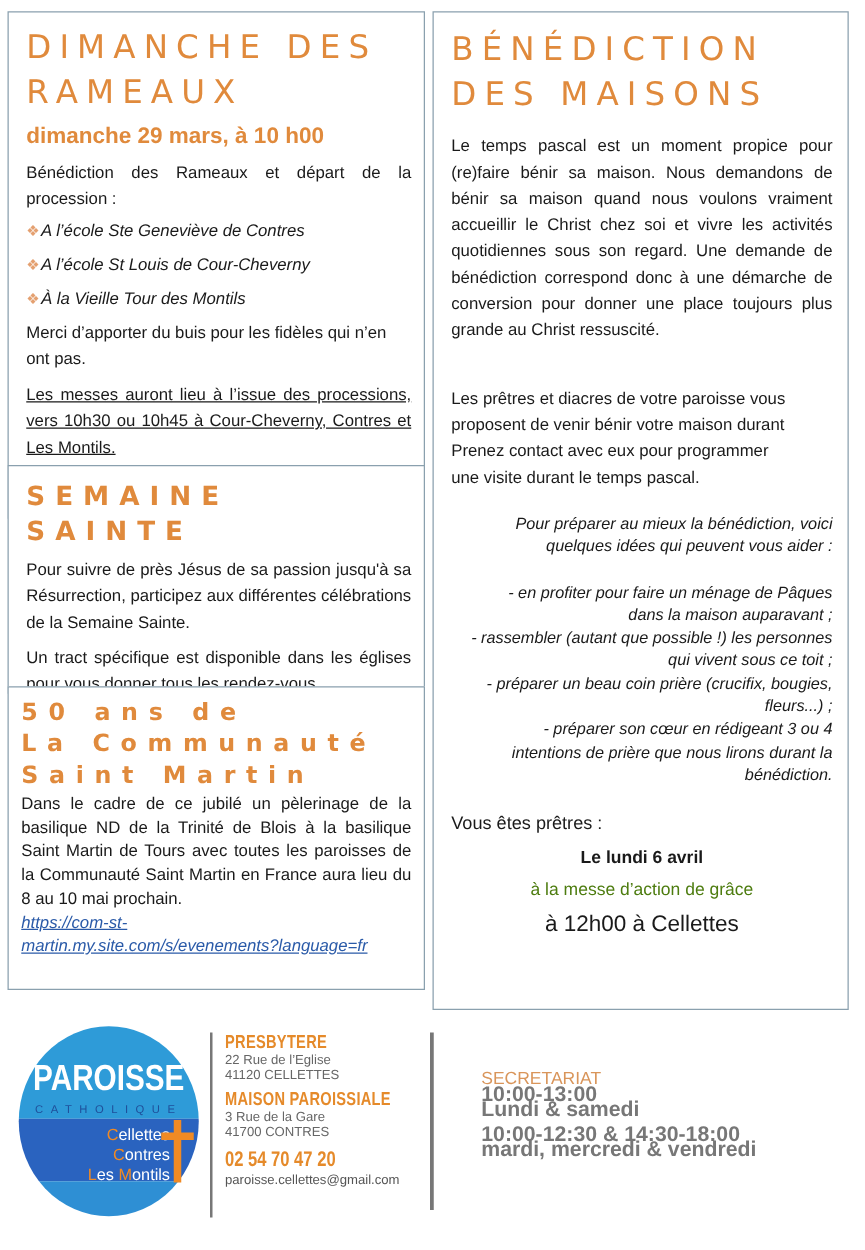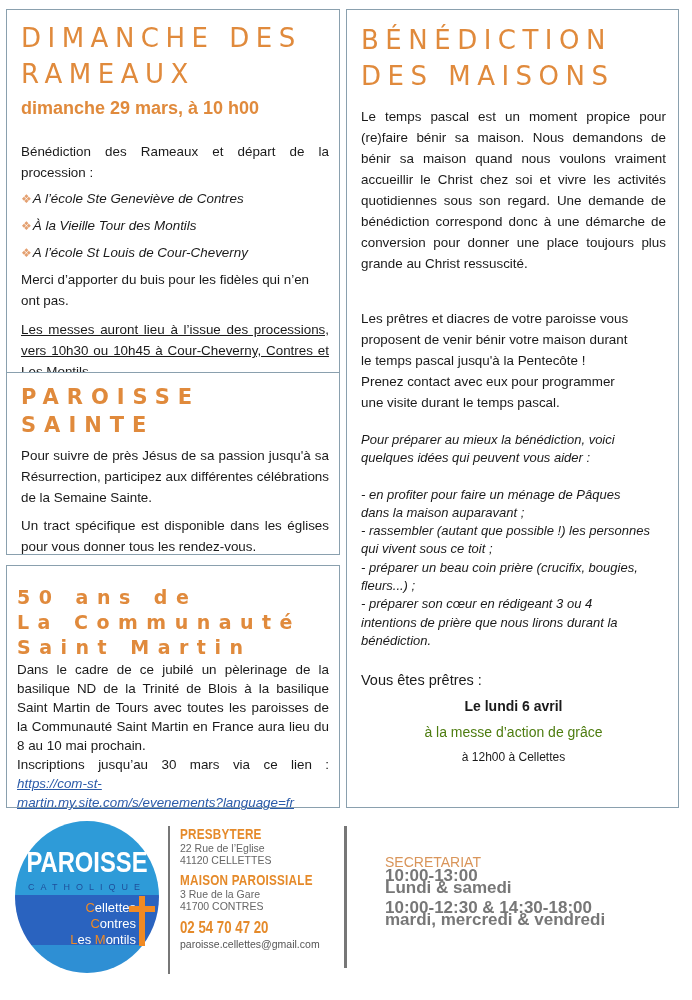--- a/index.html
+++ b/index.html
@@ -15,38 +15,38 @@
     font-family: "DejaVu Sans", sans-serif; color: #e08a3c; font-weight: normal;
     letter-spacing: 7px; margin: 0;
   }
   p { margin: 0; }
   .just { text-align: justify; }
   .body-txt { font-size: 13.4px; line-height: 21px; }
 
   
   #box-rameaux { left: 6px; top: 9px; width: 334px; height: 406px; padding: 10px 10px 0 14px; }
   #box-rameaux .title { font-size: 26px; line-height: 36px; letter-spacing: 6.5px; }
-  .date-line { font-size: 18px; font-weight: bold; color: #e08a3c; margin-top: 6px; margin-bottom: 22px; }
+  .date-line { font-size: 18px; font-weight: bold; color: #e08a3c; margin-top: 6px; margin-bottom: 8px; }
   .bullet { font-style: italic; margin: 5px 0; }
   .bullet .diam { color: #e4a070; font-style: normal; font-size: 12px; margin-right: 1px; }
   .para-gap { margin-top: 5px; text-decoration: underline; }
 
   
   #box-semaine { left: 6px; top: 372px; width: 334px; height: 183px; padding: 10px 10px 0 14px; }
   #box-semaine .title { font-size: 21px; font-weight: bold; letter-spacing: 8px; line-height: 28px; }
 
   
-  #box-communaute { left: 6px; top: 565px; width: 334px; height: 243px; padding: 19px 10px 0 10px; }
+  #box-communaute { left: 6px; top: 549px; width: 334px; height: 243px; padding: 8px 10px 0 10px; }
   #box-communaute .title { font-size: 19px; font-weight: bold; letter-spacing: 8.5px; line-height: 25px; }
   .link { color: #2a5aa8; text-decoration: underline; font-style: italic; }
 
   
   #box-benediction { left: 346px; top: 9px; width: 333px; height: 799px; padding: 12px 12px 12px 14px; }
   #box-benediction .title { font-size: 26px; line-height: 36px; letter-spacing: 6.5px; }
-  .ital { font-style: italic; font-size: 13px; line-height: 18.3px; }
+  .ital { font-style: italic; font-size: 13px; line-height: 18.3px; text-align: right; }
   .center { text-align: center; }
 
   
   #logo { position: absolute; left: 14px; top: 820px; width: 146px; height: 154px; }
   .vline { position: absolute; width: 2px; background: #777; }
   .addr { position: absolute; left: 180px; top: 826px; font-family: "Liberation Sans", sans-serif; }
   .addr .h { color: #e58a2a; font-weight: bold; font-size: 15px; line-height: 16px; transform: scaleX(0.78); transform-origin: left; letter-spacing: 0.3px; white-space: nowrap; }
   .addr .l { color: #666; font-size: 10.5px; line-height: 12px; }
   .addr .phone { color: #e58a2a; font-size: 17px; font-weight: bold; transform: scaleX(0.78); transform-origin: left; white-space: nowrap; line-height: 20px; }
   .secr { position: absolute; left: 385px; top: 854px; }
@@ -58,57 +58,55 @@
 
 <div class="box" id="box-rameaux">
   <h1 class="title">
     <span>DIMANCHE DES</span><br>
     <span>RAMEAUX</span>
   </h1>
   <div class="date-line">dimanche 29  mars, à 10 h00</div>
   <p class="body-txt just">Bénédiction des Rameaux et départ de la procession :</p>
   <div>
     <p class="body-txt bullet"><span class="diam">❖</span><span>A l’école Ste Geneviève de Contres</span></p>
+    <p class="body-txt bullet"><span class="diam">❖</span><span>A l’école St Louis de Cour-Cheverny</span></p>
     <p class="body-txt bullet"><span class="diam">❖</span><span>À la Vieille Tour des Montils</span></p>
-    <p class="body-txt bullet"><span class="diam">❖</span><span>A l’école St Louis de Cour-Cheverny</span></p>
   </div>
   <p class="body-txt">Merci d’apporter du buis pour les fidèles qui n’en ont pas.</p>
   <p class="body-txt just para-gap" style="margin-top:8px;">Les messes auront lieu à l’issue des processions, vers 10h30 ou 10h45 à Cour-Cheverny, Contres et Les Montils.</p>
 </div>
 
 <div class="box" id="box-semaine">
-  <h2 class="title">PAROISSE SAINTE</h2>
+  <h2 class="title">SEMAINE SAINTE</h2>
   <p class="body-txt just" style="margin-top:6px;">Pour suivre de près Jésus de sa passion jusqu'à sa Résurrection, participez aux différentes célébrations de la Semaine Sainte.</p>
   <p class="body-txt just" style="margin-top:7px;">Un tract spécifique est disponible dans les églises pour vous donner tous les rendez-vous.</p>
 </div>
 
 <div class="box" id="box-communaute">
   <h2 class="title">
     <span>50 ans de</span><br>
     <span>La Communauté</span><br>
     <span>Saint Martin</span>
   </h2>
   <p class="body-txt just" style="line-height:19px;">Dans le cadre de ce jubilé un pèlerinage de la basilique ND de la Trinité de Blois à la basilique Saint Martin de Tours avec toutes les paroisses de la Communauté Saint Martin en France aura lieu du 8 au 10 mai prochain.</p>
-  <p class="body-txt just" style="line-height:19px; text-align-last: justify;">Inscriptions jusqu’au 30 mars via ce lien :</p>
   <a class="body-txt link" style="display:block; line-height:19px;">
     <span>https://com-st-</span><br>
     <span>martin.my.site.com/s/evenements?language=fr</span>
   </a>
 </div>
 
 <div class="box" id="box-benediction">
   <h1 class="title">
     <span>BÉNÉDICTION</span><br>
     <span>DES MAISONS</span>
   </h1>
   <p class="body-txt just" style="margin-top:12px;">Le temps pascal est un moment propice pour (re)faire bénir sa maison. Nous demandons de bénir sa maison quand nous voulons vraiment accueillir le Christ chez soi et vivre les activités quotidiennes sous son regard. Une demande de bénédiction correspond donc à une démarche de conversion pour donner une place toujours plus grande au Christ ressuscité.</p>
   <div style="margin-top:34px;">
     <p class="body-txt">Les prêtres et diacres de votre paroisse vous</p>
     <p class="body-txt">proposent de venir bénir votre maison durant</p>
-    <p class="body-txt">le temps pascal jusqu'à la Pentecôte !</p>
     <p class="body-txt">Prenez contact avec eux pour programmer</p>
     <p class="body-txt">une visite durant le temps pascal.</p>
   </div>
   <div style="margin-top:18px;">
     <p class="ital">Pour préparer au mieux la bénédiction, voici</p>
     <p class="ital">quelques idées qui peuvent vous aider :</p>
   </div>
   <div style="margin-top:18px;">
     <p class="ital">- en profiter pour faire un ménage de Pâques</p>
     <p class="ital">dans la maison auparavant ;</p>
@@ -116,21 +114,21 @@
     <p class="ital">qui vivent sous ce toit ;</p>
     <p class="ital">- préparer un beau coin prière (crucifix, bougies,</p>
     <p class="ital">fleurs...) ;</p>
     <p class="ital">- préparer son cœur en rédigeant 3 ou 4</p>
     <p class="ital">intentions de prière que nous lirons durant la</p>
     <p class="ital">bénédiction.</p>
   </div>
   <p style="font-size:14.5px; margin-top:22px;">Vous êtes prêtres :</p>
   <p class="center" style="font-size:14px; font-weight:bold; margin-top:10px;">Le lundi 6 avril</p>
   <p class="center orange" style="font-size:14px; margin-top:10px; color:#4d7c0f;">à la messe d’action de grâce</p>
-  <p class="center" style="font-size:12px; margin-top:10px;">à 12h00 à Cellettes</p>
+  <p class="center" style="font-size:18px; margin-top:10px;">à 12h00 à Cellettes</p>
 </div>
 
 <div id="logo">
   <svg width="146" height="154" viewBox="0 0 146 154">
     <defs>
       <clipPath id="circ">
           <ellipse cx="73" cy="77" rx="72" ry="76"></ellipse>
         </clipPath>
     </defs>
     <g clip-path="url(#circ)">

